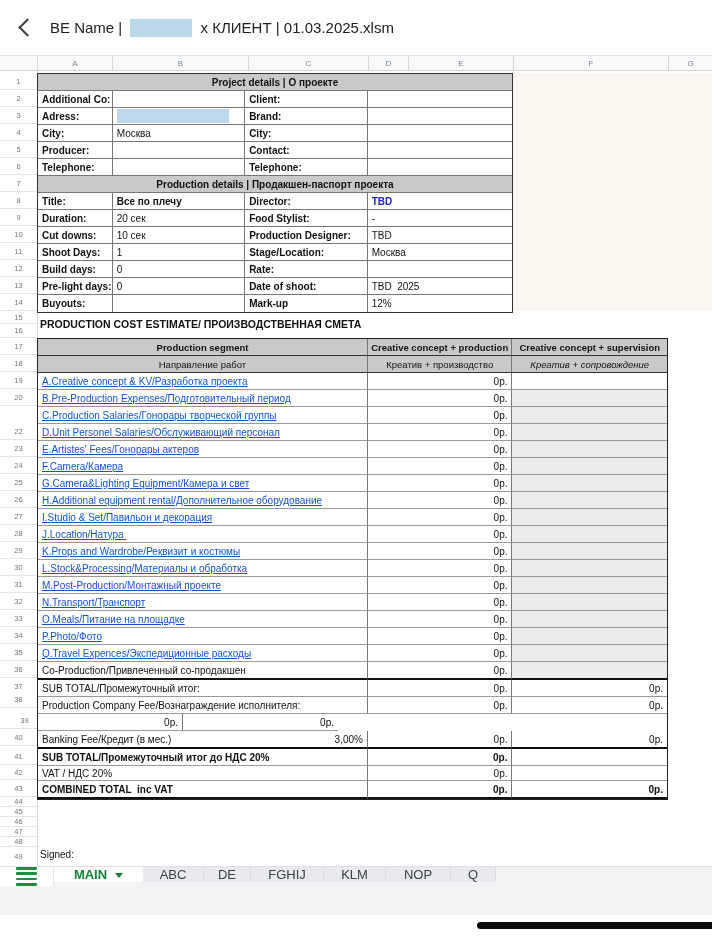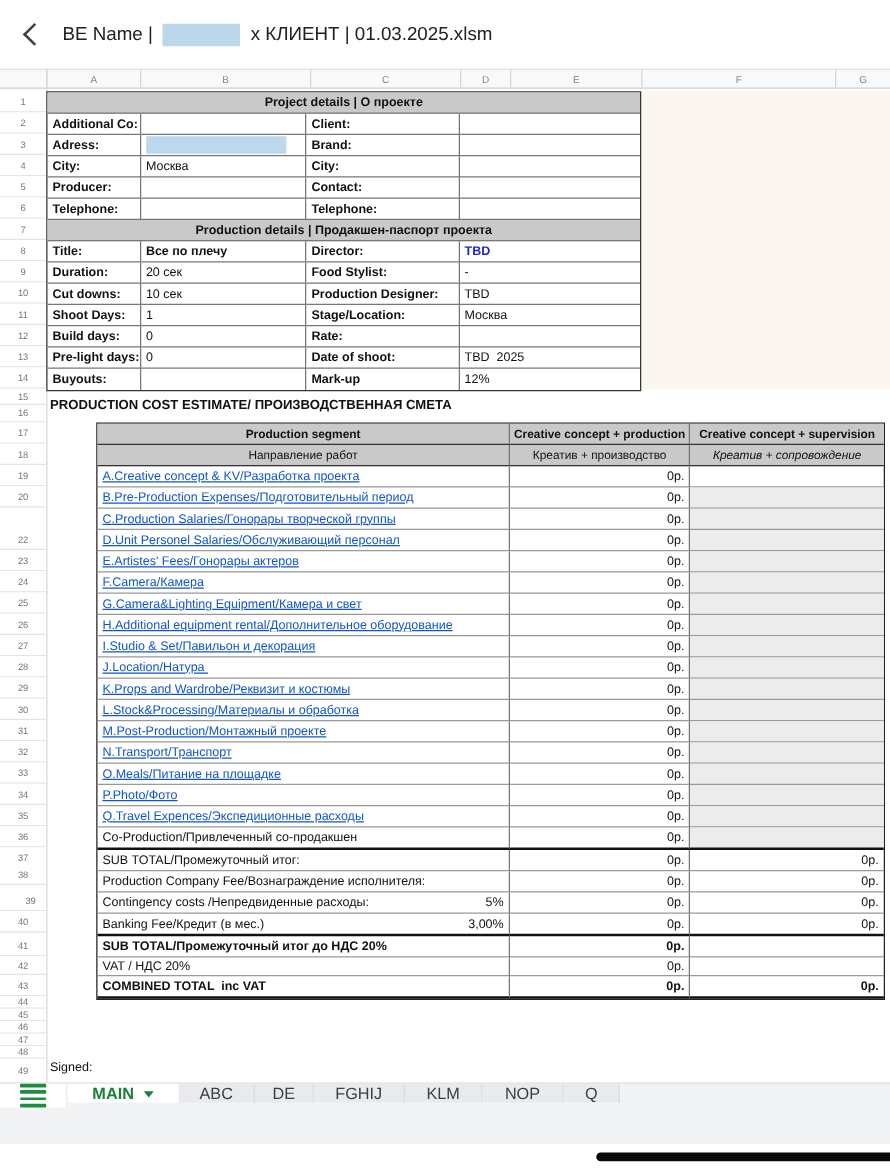--- a/index.html
+++ b/index.html
@@ -30,21 +30,21 @@
   .t1 .cell:last-child{border-right:none;}
   .t1row:last-child .cell{border-bottom:none;}
   .t1 .sec{width:100%;background:#c9c9c9;justify-content:center;font-weight:bold;}
   .t1 .lab{font-weight:bold;}
   .redact-cell{display:inline-block;width:112px;height:14px;background:#bdd8ec;}
   .v-bold{font-weight:bold;}
   .v-dirblue{font-weight:bold;color:#2222cc;}
   
   .est-title{left:40px;top:311px;height:27px;line-height:27px;font-size:10.5px;font-weight:bold;color:#111;white-space:pre;}
   
-  .t2{left:37px;top:338px;width:631px;border:1.5px solid #222;box-sizing:border-box;background:#fff;margin-left:40px;}
+  .t2{left:37px;top:338px;width:631px;border:1.5px solid #222;box-sizing:border-box;background:#fff;}
   .t2row{display:flex;height:17px;box-sizing:border-box;}
   .t2 .cell{box-sizing:border-box;border-right:1px solid #777;border-bottom:1px solid #999;
             font-size:10px;color:#111;display:flex;align-items:center;padding:0 4px;overflow:hidden;white-space:pre;}
   .t2 .cell:last-child{border-right:none;}
   .t2 .hdr{background:#c9c9c9;justify-content:center;font-size:9.5px;border-bottom:1px solid #333;}
   .t2 .hdr.b{font-weight:bold;}
   .t2 .name{width:331px;}
   .t2 .prod{width:145px;justify-content:flex-end;}
   .t2 .sup{width:155px;justify-content:flex-end;}
   .t2 .supgray{background:#ececec;}
@@ -333,21 +333,20 @@
       <div class="cell name"><span>SUB TOTAL/Промежуточный итог:</span></div>
       <div class="cell prod">0р.</div>
       <div class="cell sup">0р.</div>
     </div>
     <div class="t2row">
       <div class="cell name"><span>Production Company Fee/Вознаграждение исполнителя:</span></div>
       <div class="cell prod">0р.</div>
       <div class="cell sup">0р.</div>
     </div>
     <div class="t2row">
-      <div class="cell name"><span>Contingency costs /Непредвиденные расходы:</span><span class="pct">5%</span></div>
       <div class="cell prod">0р.</div>
       <div class="cell sup">0р.</div>
     </div>
     <div class="t2row thick">
       <div class="cell name"><span>Banking Fee/Кредит (в мес.)</span><span class="pct">3,00%</span></div>
       <div class="cell prod">0р.</div>
       <div class="cell sup">0р.</div>
     </div>
     <div class="t2row">
       <div class="cell name bold"><span>SUB TOTAL/Промежуточный итог до НДС 20%</span></div>

